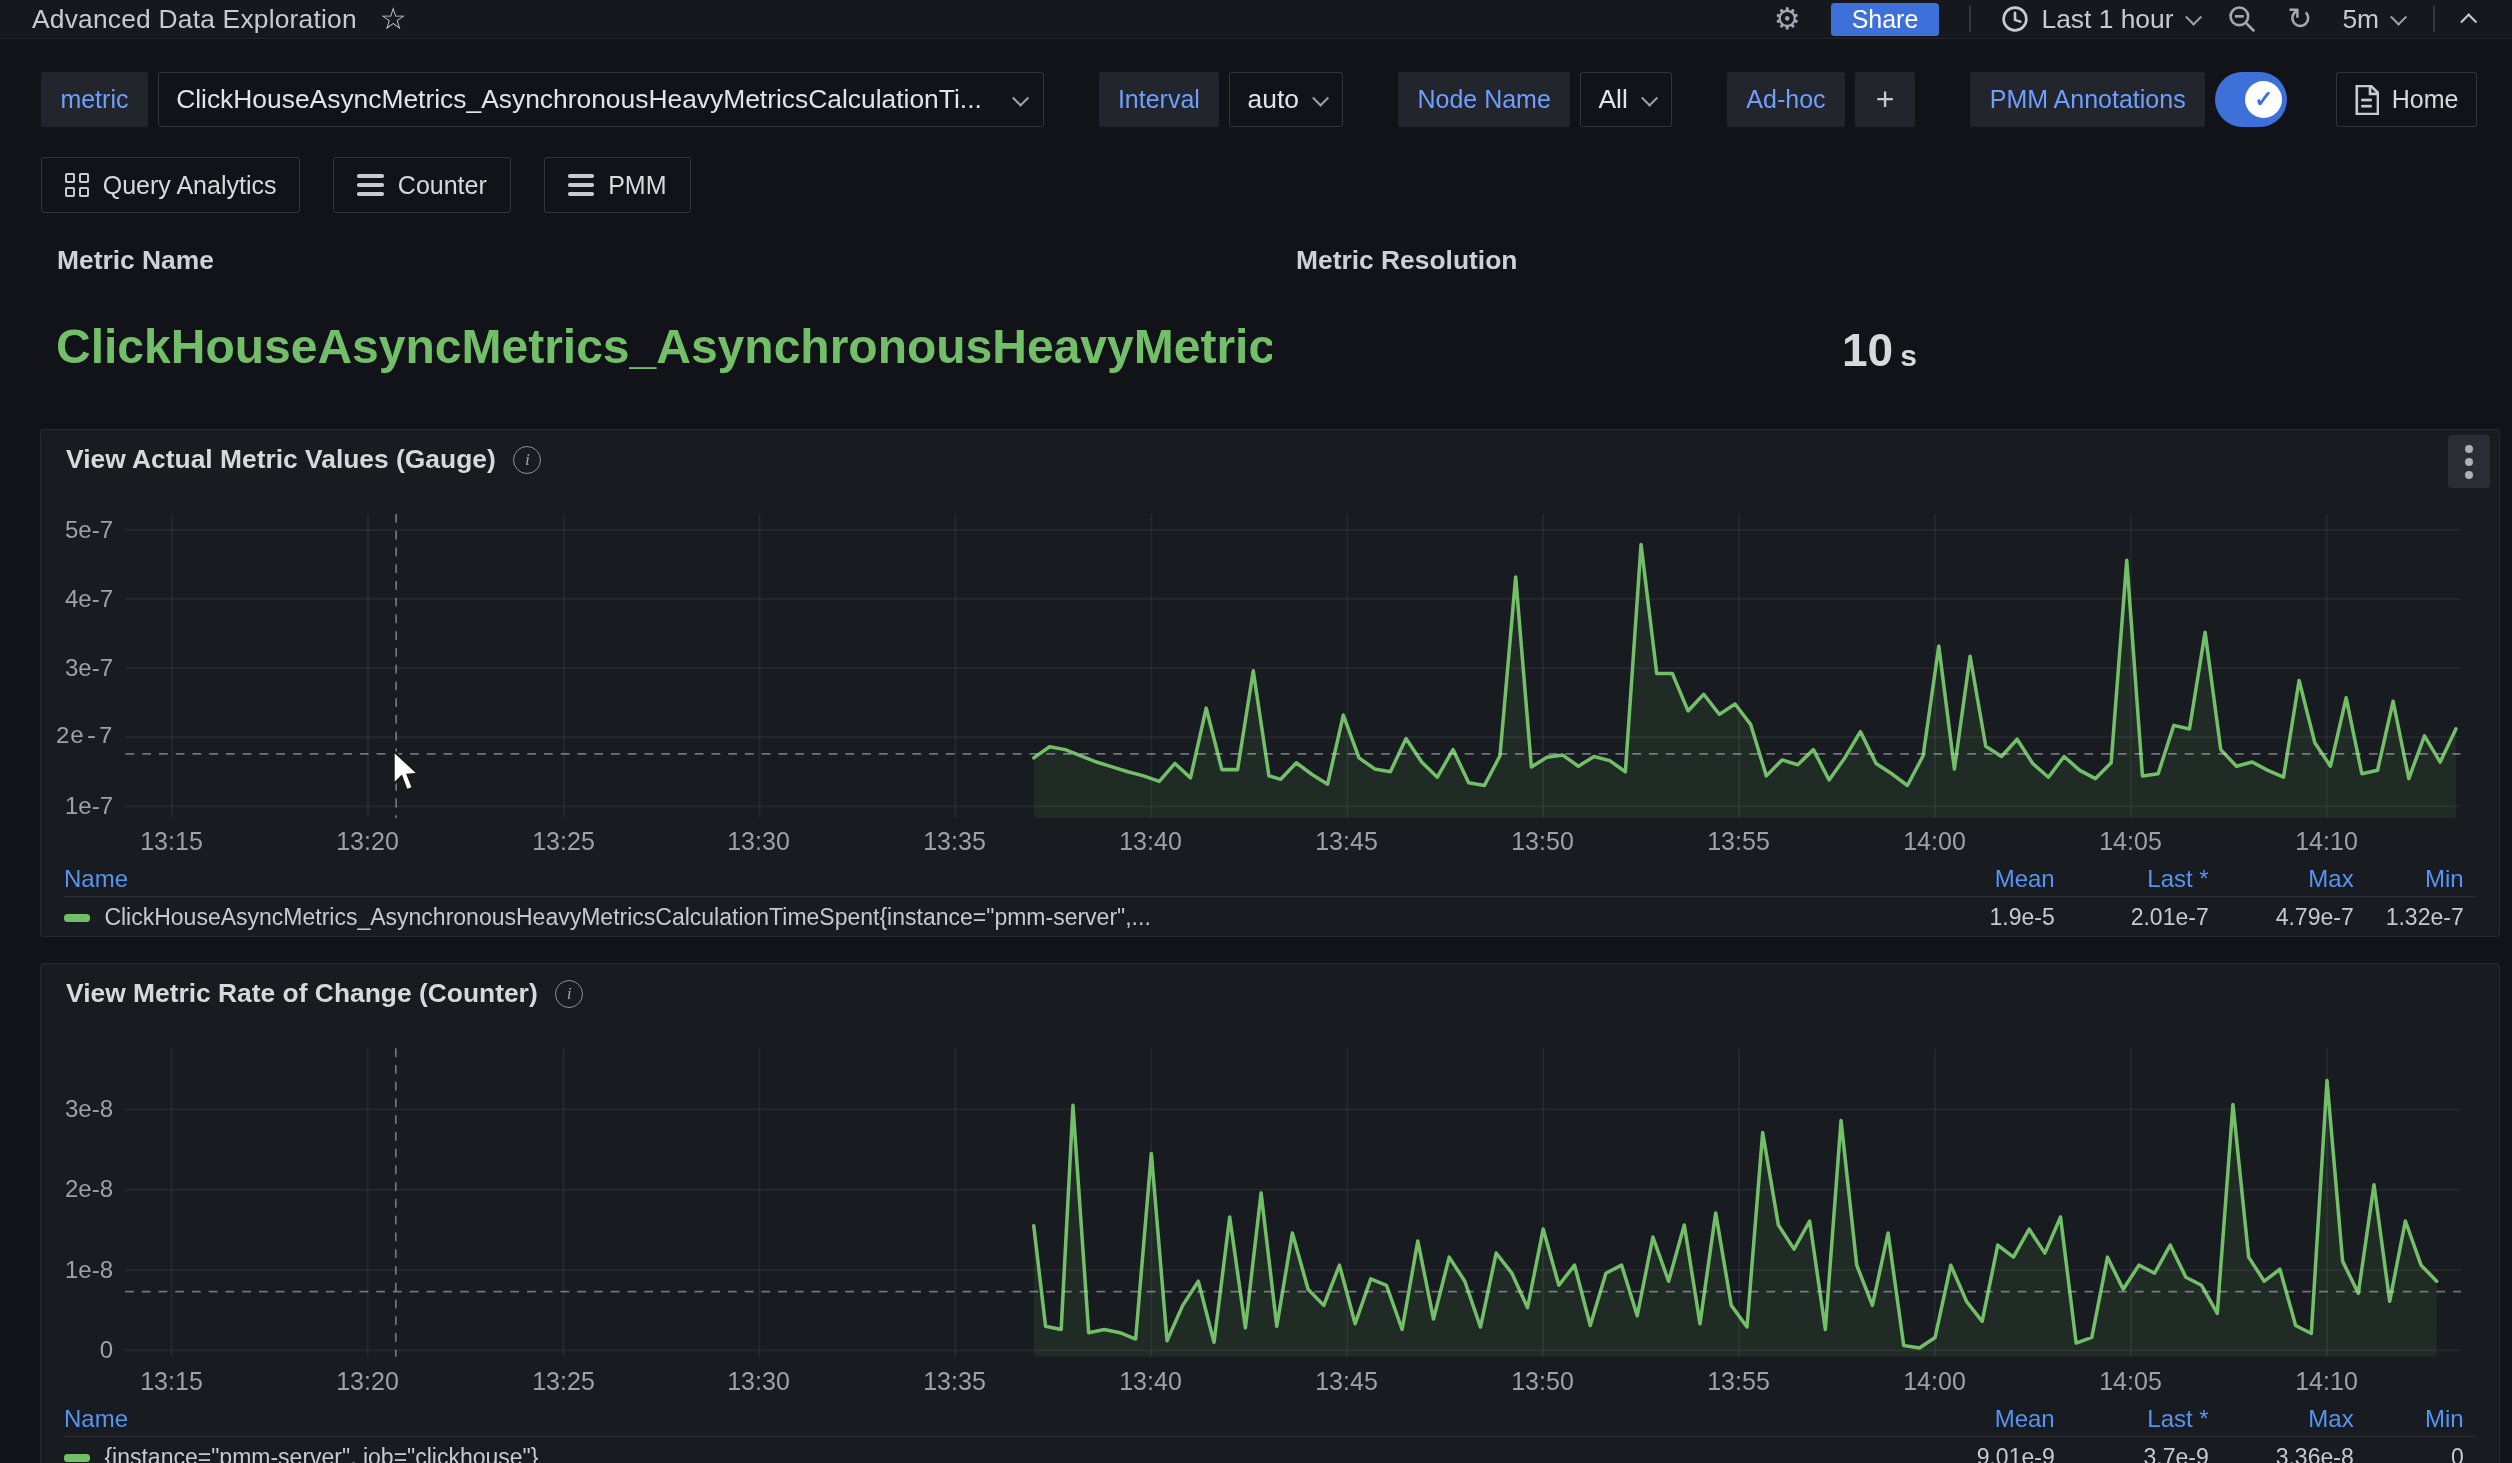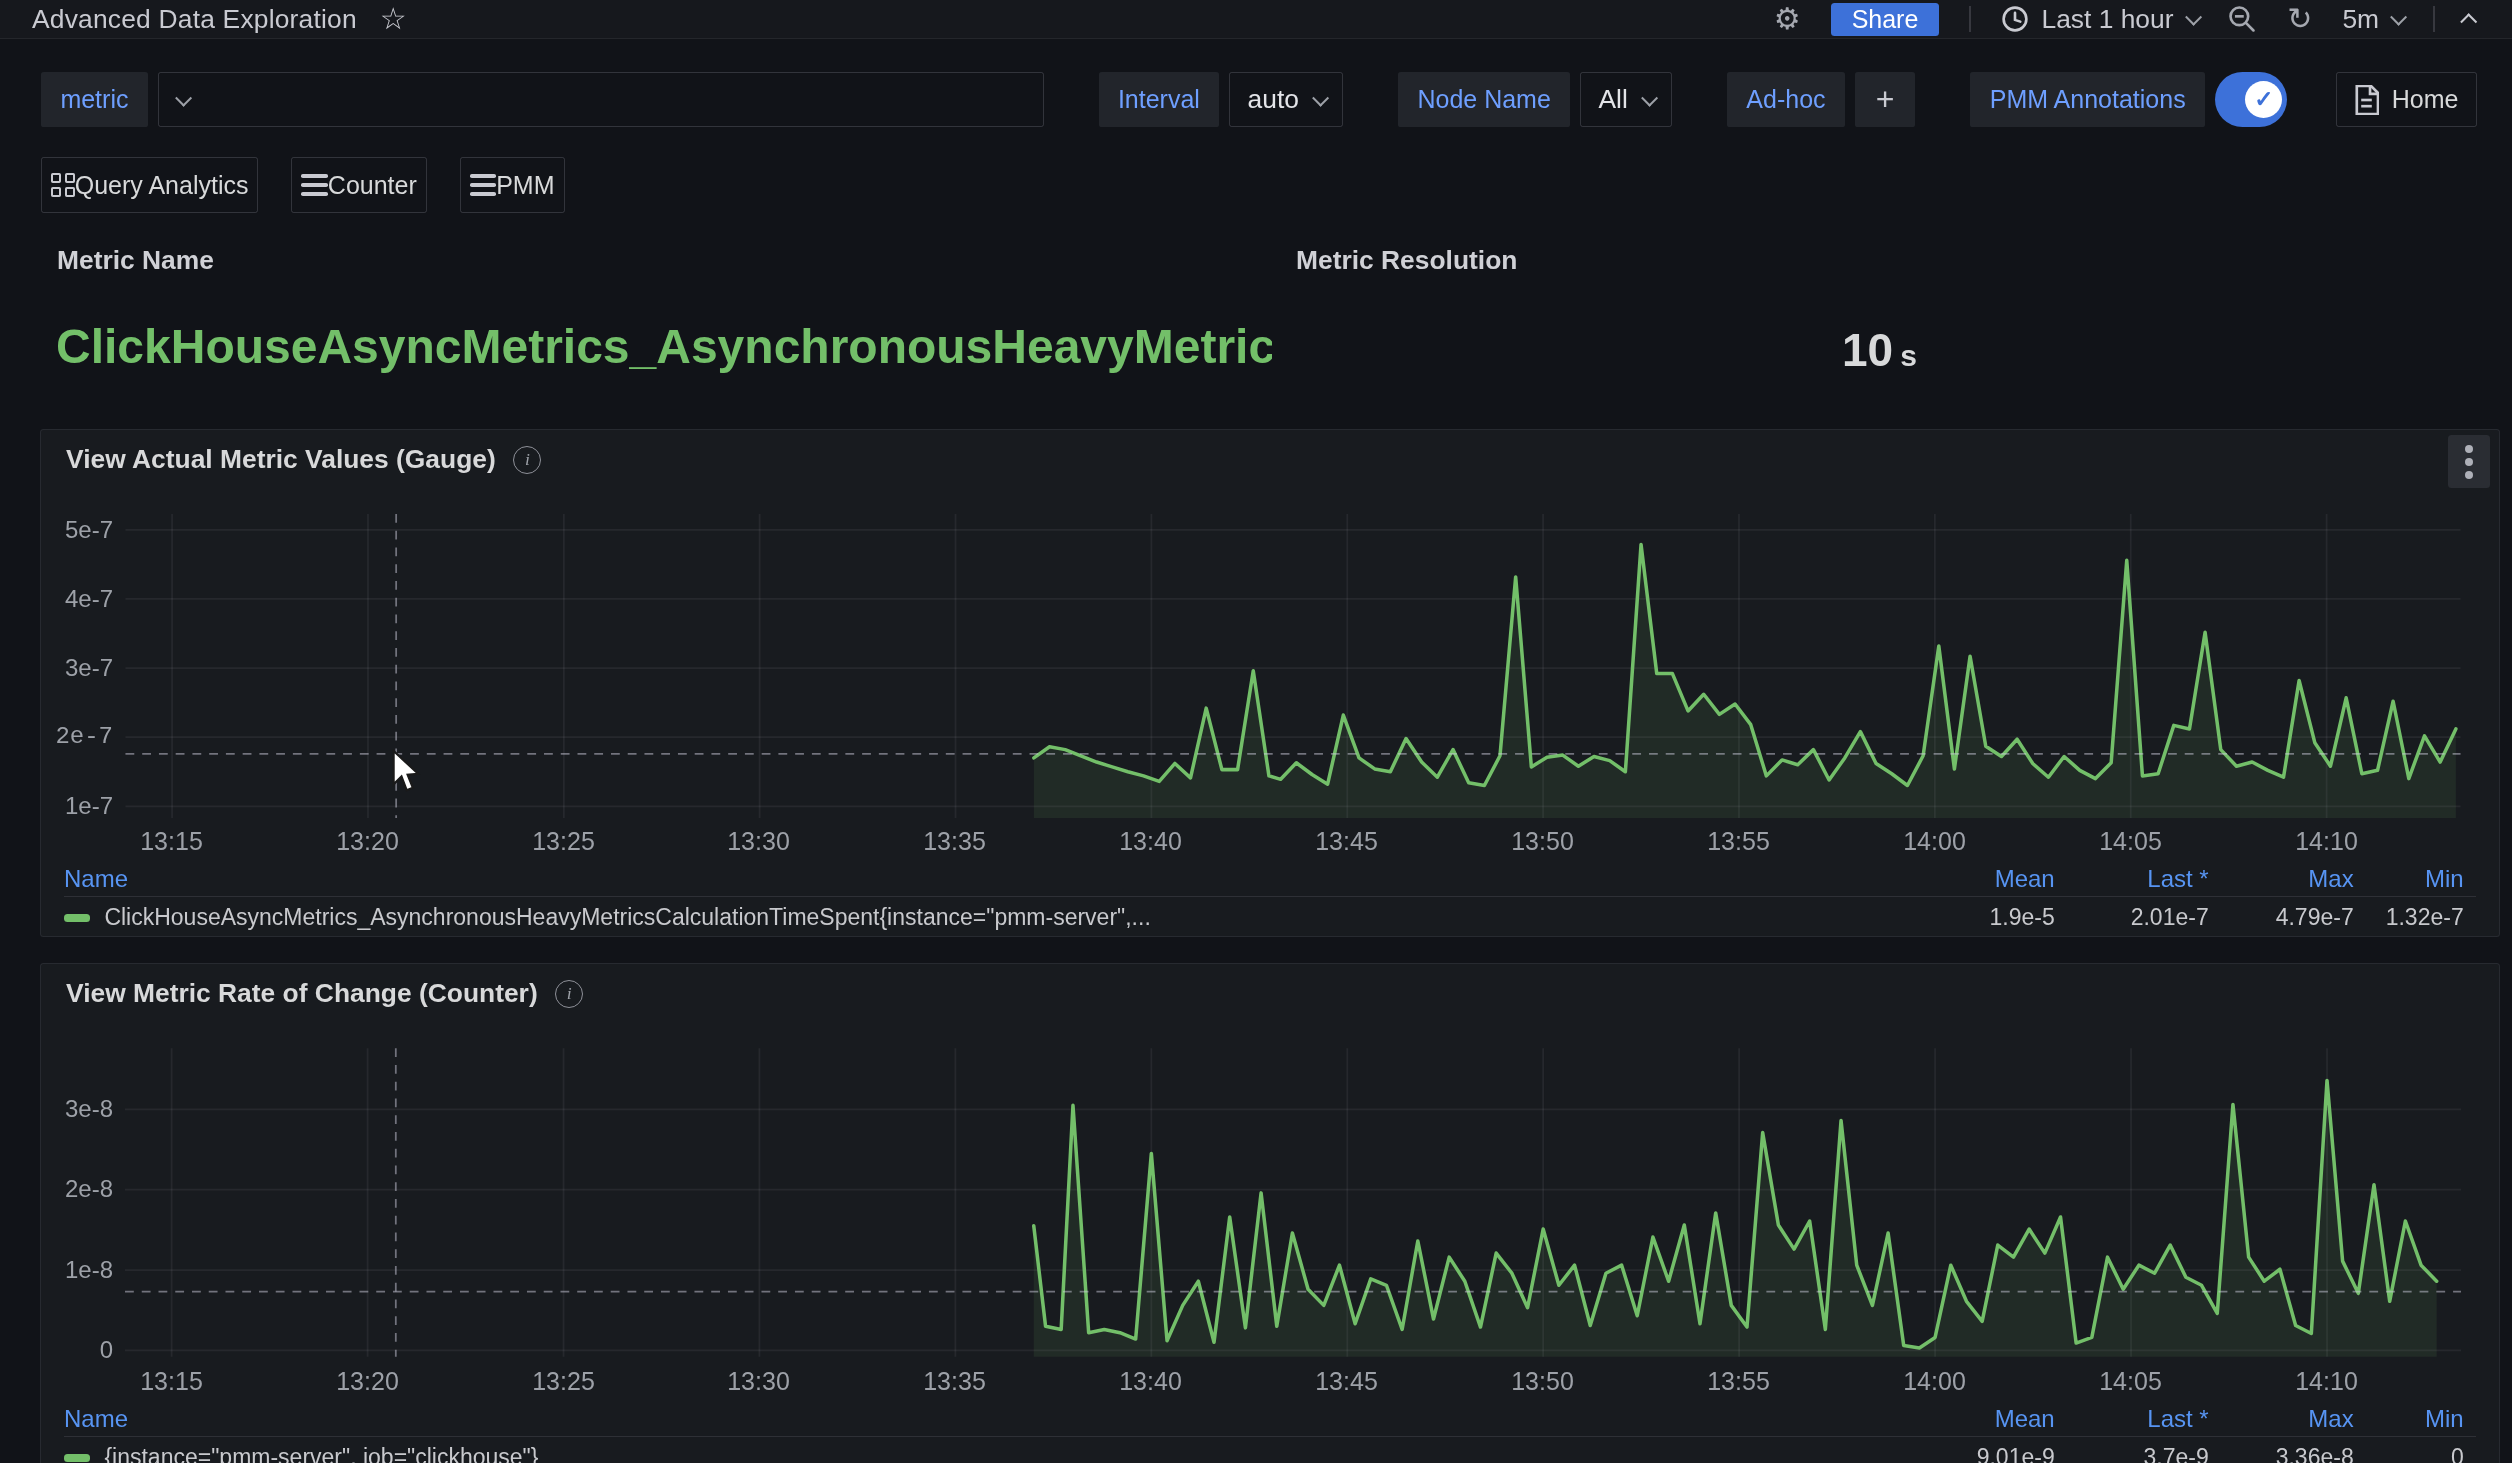--- a/index.html
+++ b/index.html
@@ -46,21 +46,21 @@
   .toggle {
     margin-left:9.7px; width:72px; border-radius:53px; background:#3d71d9; display:flex;
     align-items:center; justify-content:flex-end; padding:4.4px; cursor:pointer;
   }
   .knob { width:37px; height:37px; background:#fff; border-radius:50%; display:flex; align-items:center; justify-content:center; color:#3d71d9; font-size:23px; font-weight:bold; }
   .home-btn { margin-left:auto; gap:12.3px; color:#d8d9da; font-size:25px; }
   
   .links { position:absolute; left:41px; top:157px; height:56px; display:flex; gap:33px; }
   .link-btn {
     border:1.8px solid rgba(204,204,220,.18); border-radius:2.6px; background:transparent;
-    display:flex; align-items:center; padding:0 9px; font-size:25px; color:#d8d9da; cursor:pointer;
+    display:flex; align-items:center; gap:14px; padding:0 23px; font-size:25px; color:#d8d9da; cursor:pointer;
   }
   .grid-ic { display:grid; grid-template-columns:9.7px 9.7px; grid-template-rows:9.7px 9.7px; gap:4.4px; }
   .grid-ic span { border:2.6px solid #c9cad1; border-radius:1.8px; }
   .burger { display:flex; flex-direction:column; gap:5.3px; }
   .burger span { width:26.4px; height:3.5px; background:#c9cad1; border-radius:1.8px; }
   
   .sec-label { position:absolute; font-size:26.4px; font-weight:600; color:#d0d1d6; }
   .metric-big {
     position:absolute; left:56px; top:319px; width:1216px; height:63px; overflow:hidden;
     font-size:48px; font-weight:700; color:#73bf69; white-space:nowrap;
@@ -132,20 +132,21 @@
         <span class="chev"></span>
       </div>
       <span class="vsep"></span>
       <span class="caret-up"></span>
     </div>
   </div>
 
   <div class="filters">
     <span class="pill">metric</span>
     <div class="ctrl metric-dd">
+      <span class="dd-text">ClickHouseAsyncMetrics_AsynchronousHeavyMetricsCalculationTi...</span>
       <span class="chev"></span>
     </div>
     <span class="pill gap-lg">Interval</span>
     <div class="ctrl gap-sm">
       <span>auto</span>
       <span class="chev"></span>
     </div>
     <span class="pill gap-lg">Node Name</span>
     <div class="ctrl gap-sm">
       <span>All</span>

